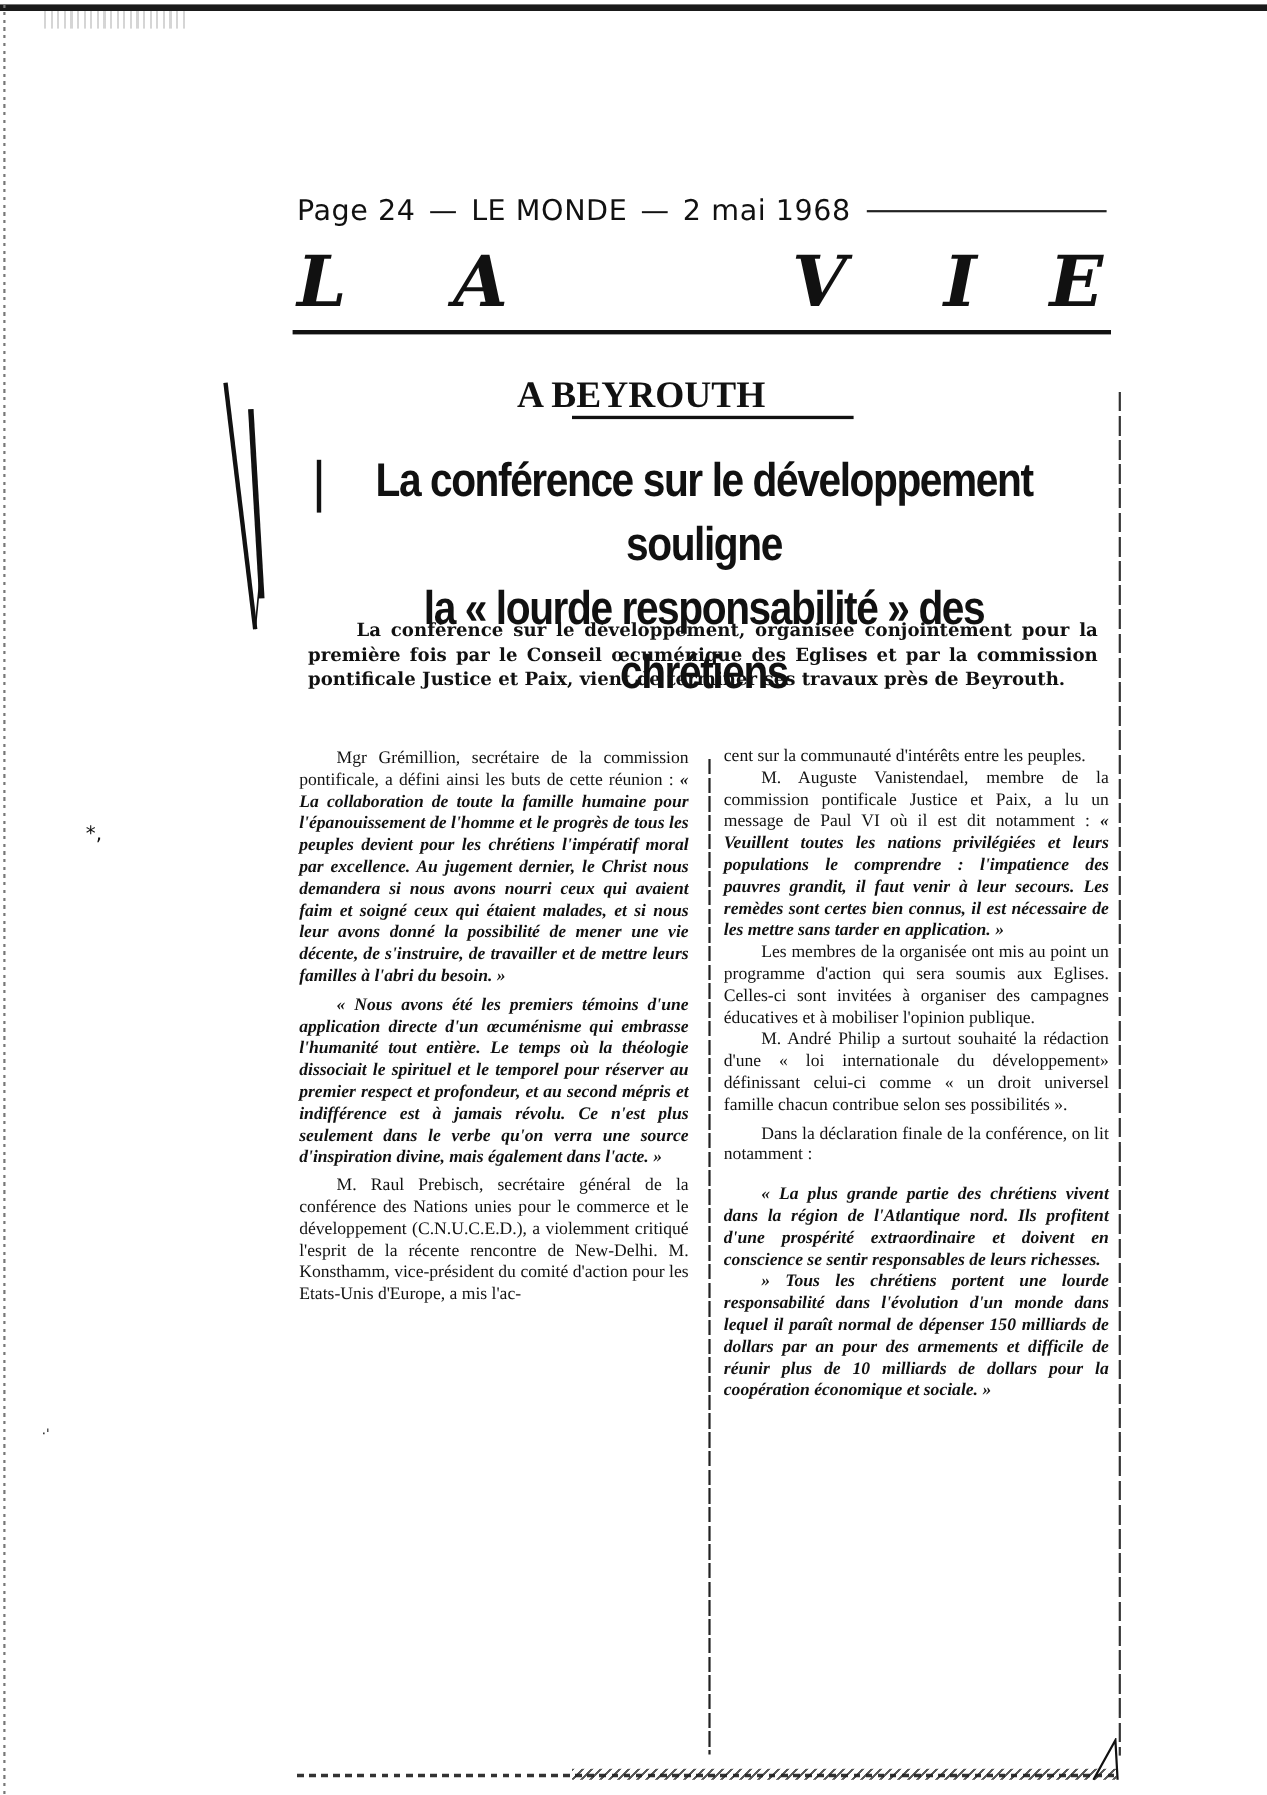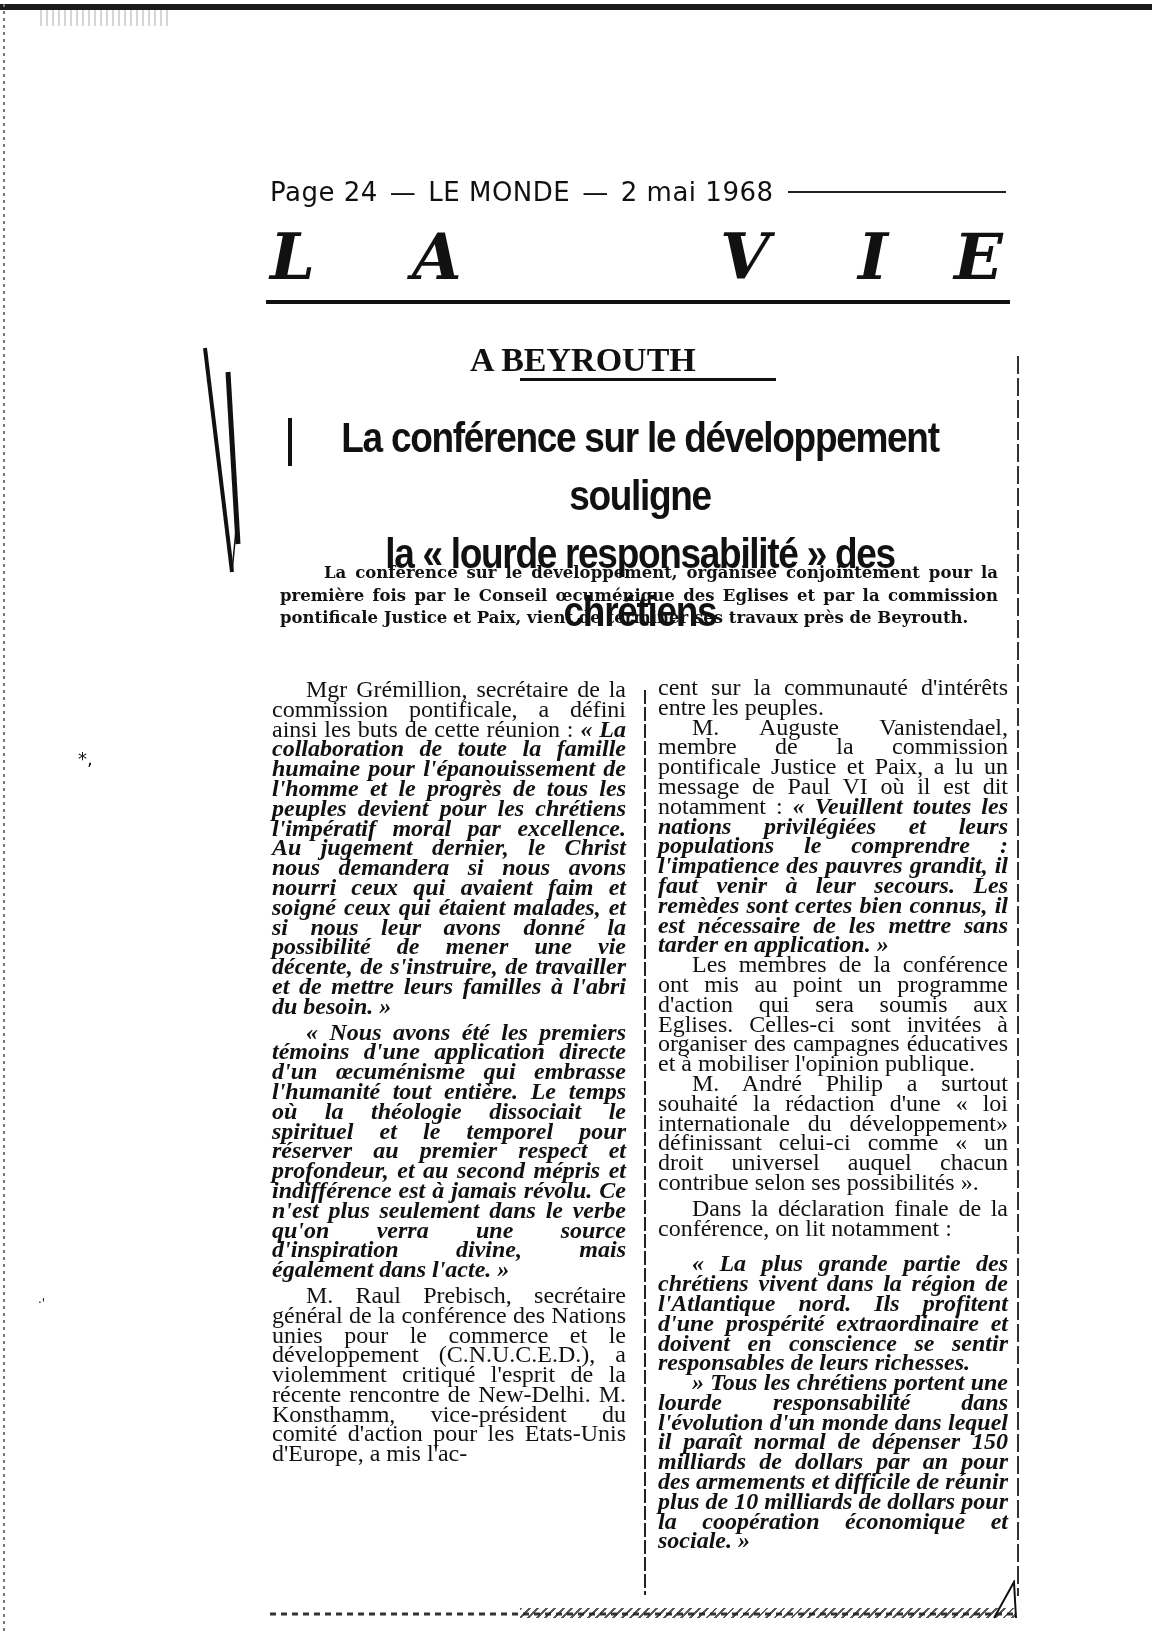--- a/index.html
+++ b/index.html
@@ -48,21 +48,21 @@
       font-size: 43px; line-height: 58px; letter-spacing: -1.5px;
       transform: scaleX(.86); transform-origin: center top;
     }
     .chapo {
       position: absolute; left: 280px; top: 562px; width: 718px;
       font-family: "DejaVu Serif", serif; font-weight: bold; font-size: 16.5px;
       line-height: 22.5px; text-align: justify; text-indent: 44px;
     }
     .column {
       position: absolute; top: 680px; width: 354px;
-      font-family: "Liberation Serif", serif; font-size: 24px; line-height: 19.8px;
+      font-family: "Liberation Serif", serif; font-size: 16px; line-height: 19.8px;
       text-align: justify; hyphens: manual;
     }
     .col-1 { left: 272px; }
     .col-2 { left: 658px; top: 678px; width: 350px; }
     .column p { margin: 0 0 6px 0; text-indent: 34px; }
     .column p.cont { text-indent: 0; }
     .column p.tight { margin-bottom: 0; }
     .column i { font-style: italic; font-weight: bold; }
     .col-divider {
       position: absolute; left: 644px; top: 690px; width: 2px; height: 905px;
@@ -132,22 +132,22 @@
   <p><span>Mgr Grémillion, secrétaire de la commission pontificale, a défini ainsi les buts de cette réunion : </span><i>« La collaboration de toute la famille humaine pour l'épanouissement de l'homme et le progrès de tous les peuples devient pour les chrétiens l'impératif moral par excellence. Au jugement dernier, le Christ nous demandera si nous avons nourri ceux qui avaient faim et soigné ceux qui étaient malades, et si nous leur avons donné la possibilité de mener une vie décente, de s'instruire, de travailler et de mettre leurs familles à l'abri du besoin. »</i></p>
   <p><i>« Nous avons été les premiers témoins d'une application directe d'un œcuménisme qui embrasse l'humanité tout entière. Le temps où la théologie dissociait le spirituel et le temporel pour réserver au premier respect et profondeur, et au second mépris et indifférence est à jamais révolu. Ce n'est plus seulement dans le verbe qu'on verra une source d'inspiration divine, mais également dans l'acte. »</i></p>
   <p class="tight">M. Raul Prebisch, secrétaire général de la conférence des Nations unies pour le commerce et le développement (C.N.U.C.E.D.), a violemment critiqué l'esprit de la récente rencontre de New-Delhi. M. Konsthamm, vice-président du comité d'action pour les Etats-Unis d'Europe, a mis l'ac-</p>
 </div>
 
 <div class="col-divider"></div>
 
 <div class="column col-2">
   <p class="cont" style="margin-bottom:0">cent sur la communauté d'intérêts entre les peuples.</p>
   <p style="margin-bottom:0"><span>M. Auguste Vanistendael, membre de la commission pontificale Justice et Paix, a lu un message de Paul VI où il est dit notamment : </span><i>« Veuillent toutes les nations privilégiées et leurs populations le comprendre : l'impatience des pauvres grandit, il faut venir à leur secours. Les remèdes sont certes bien connus, il est nécessaire de les mettre sans tarder en application. »</i></p>
-  <p style="margin-bottom:0">Les membres de la conférence ont mis au point un programme d'action qui sera soumis aux Eglises. Celles-ci sont invitées à organiser des campagnes éducatives et à mobiliser l'opinion publique.</p>
-  <p>M. André Philip a surtout souhaité la rédaction d'une « loi internationale du développement» définissant celui-ci comme « un droit universel auquel chacun contribue selon ses possibilités ».</p>
+  <p style="margin-bottom:0">Les membres de la organisée ont mis au point un programme d'action qui sera soumis aux Eglises. Celles-ci sont invitées à organiser des campagnes éducatives et à mobiliser l'opinion publique.</p>
+  <p>M. André Philip a surtout souhaité la rédaction d'une « loi internationale du développement» définissant celui-ci comme « un droit universel famille chacun contribue selon ses possibilités ».</p>
   <p style="margin-bottom:16px">Dans la déclaration finale de la conférence, on lit notamment :</p>
   <p style="margin-bottom:0"><i>« La plus grande partie des chrétiens vivent dans la région de l'Atlantique nord. Ils profitent d'une prospérité extraordinaire et doivent en conscience se sentir responsables de leurs richesses.</i></p>
   <p class="tight"><i>» Tous les chrétiens portent une lourde responsabilité dans l'évolution d'un monde dans lequel il paraît normal de dépenser 150 milliards de dollars par an pour des armements et difficile de réunir plus de 10 milliards de dollars pour la coopération économique et sociale. »</i></p>
 </div>
 
 <div class="right-margin-rule"></div>
 
 <div class="bottom-rule"></div>
 <div class="bottom-rule-2"></div>
 <svg class="corner-stroke" viewBox="0 0 30 40">

